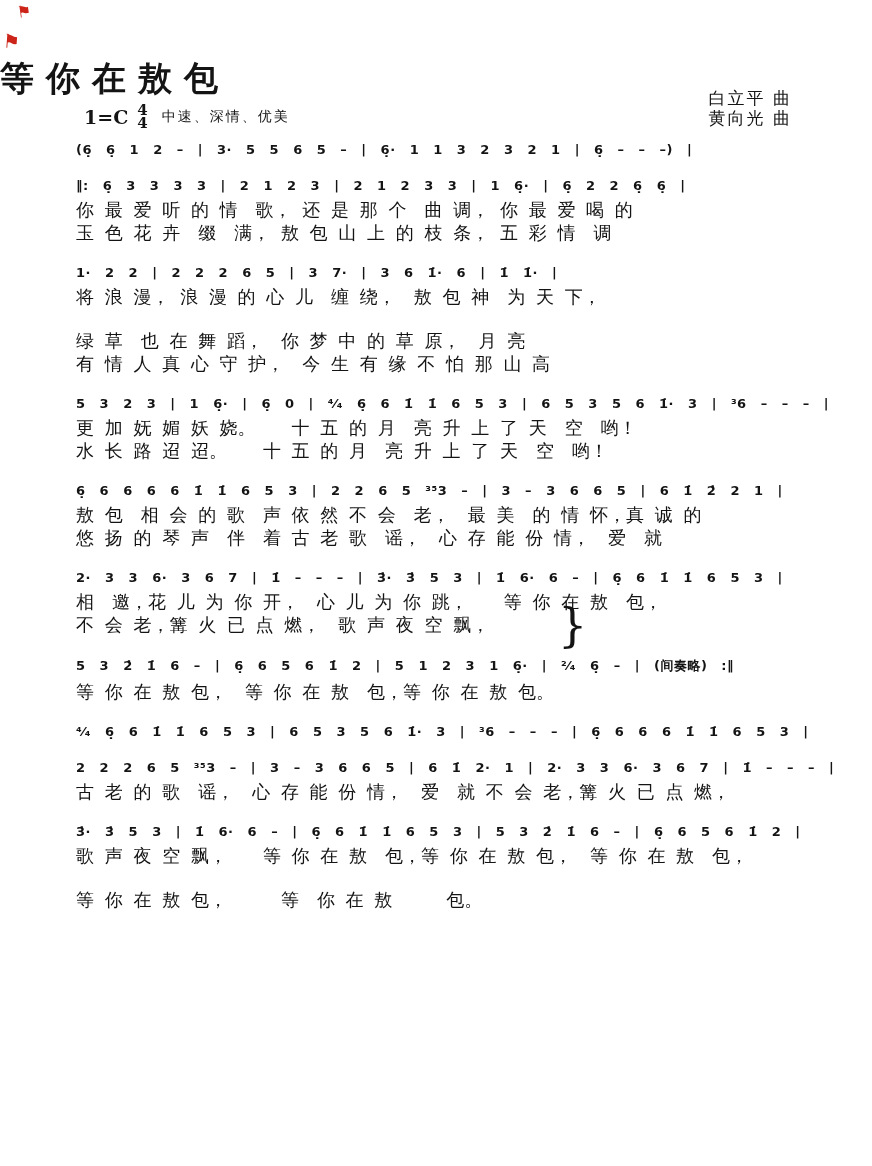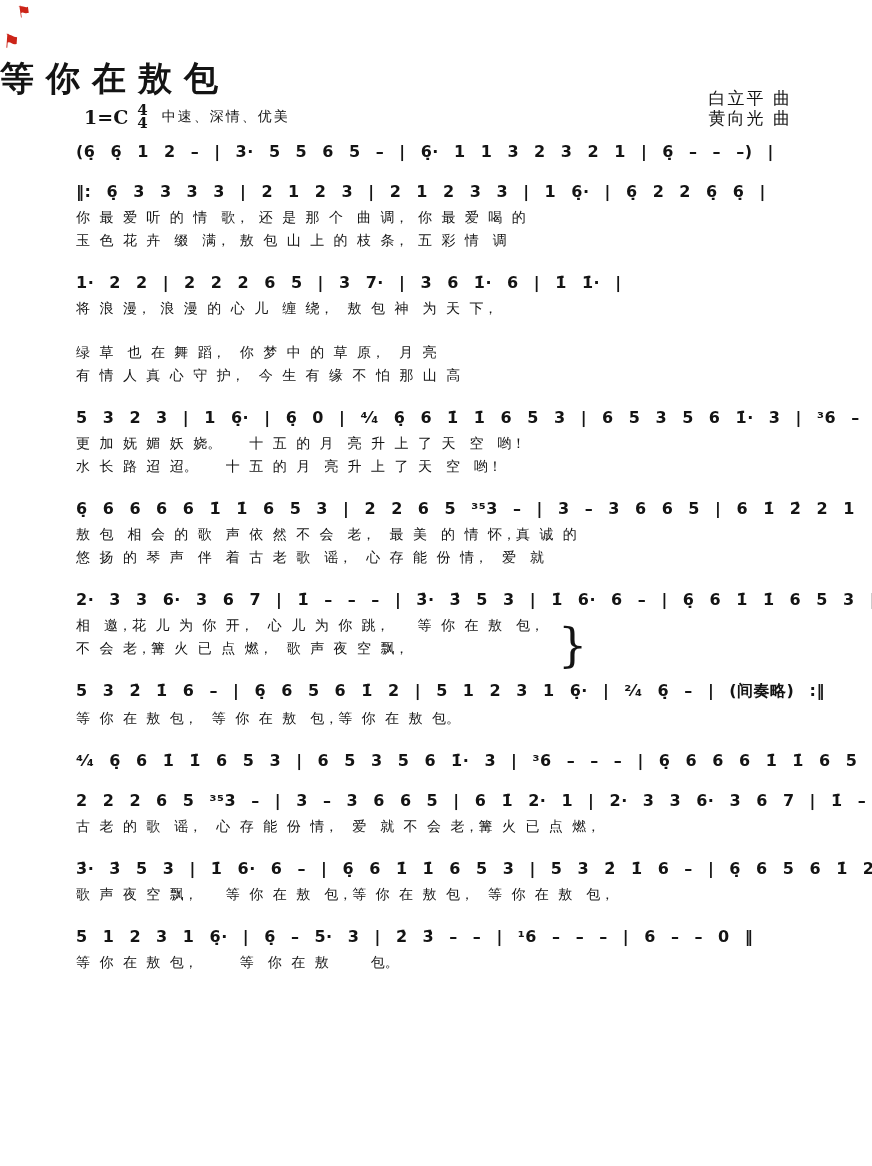--- a/index.html
+++ b/index.html
@@ -21,24 +21,24 @@
   .hleft{display:flex;align-items:center;}
   .key{font-size:19px;font-weight:bold;font-family:"DejaVu Serif","Liberation Serif",serif;}
   .ts{display:inline-flex;flex-direction:column;align-items:center;
       font-weight:bold;font-size:15px;line-height:13px;margin-left:9px;
       font-family:"DejaVu Serif","Liberation Serif",serif;}
   .tempo{font-size:14px;margin-left:14px;letter-spacing:2px;}
   .hright{font-size:17px;line-height:20px;margin-top:-16px;letter-spacing:2px;}
   .music{padding:12px 62px 0 76px;}
   .mline{position:relative;margin-bottom:21px;}
   .notation{
-    font-weight:bold;font-size:16px;white-space:nowrap;
+    font-weight:bold;font-size:13px;white-space:nowrap;
     word-spacing:9px;letter-spacing:0.5px;margin-bottom:5px;
   }
-  .lyric{font-size:14px;white-space:nowrap;line-height:23px;word-spacing:5px;}
+  .lyric{font-size:18px;white-space:nowrap;line-height:23px;word-spacing:5px;}
   .brace{position:absolute;left:482px;top:28px;font-size:46px;font-weight:normal;
          font-family:"DejaVu Serif","Liberation Serif",serif;}
 </style>
 </head>
 <body>
 
 <div class="page">
 
   <span class="flag flag1">⚑</span>
   <span class="flag flag2">⚑</span>
@@ -114,18 +114,17 @@
       <div class="notation">2 2 2 6 5 ³⁵3 – | 3 – 3 6 6 5 | 6 1̇ 2· 1 | 2· 3 3 6· 3 6 7 | 1̇ – – – |</div>
       <div class="lyric">古 老 的 歌　谣，　心 存 能 份 情，　爱　就 不 会 老，篝 火 已 点 燃，</div>
     </div>
 
     <div class="mline">
       <div class="notation">3̇· 3̇ 5 3 | 1̇ 6· 6 – | 6̣ 6 1̇ 1̇ 6 5 3 | 5 3 2̇ 1̇ 6 – | 6̣ 6 5 6 1̇ 2 |</div>
       <div class="lyric">歌 声 夜 空 飘，　　等 你 在 敖　包，等 你 在 敖 包，　等 你 在 敖　包，</div>
     </div>
 
     <div class="mline">
-      <div class="notation">5 1 2 3 1 6̣· | 6̣ – 5· 3 | 2̇ 3̇ – – | ¹6 – – – | 6 – – 0 ‖</div>
       <div class="lyric">等 你 在 敖 包，　　　等　你 在 敖　　　包。</div>
     </div>
 
   </div>
 </div>
 
 </body></html>

